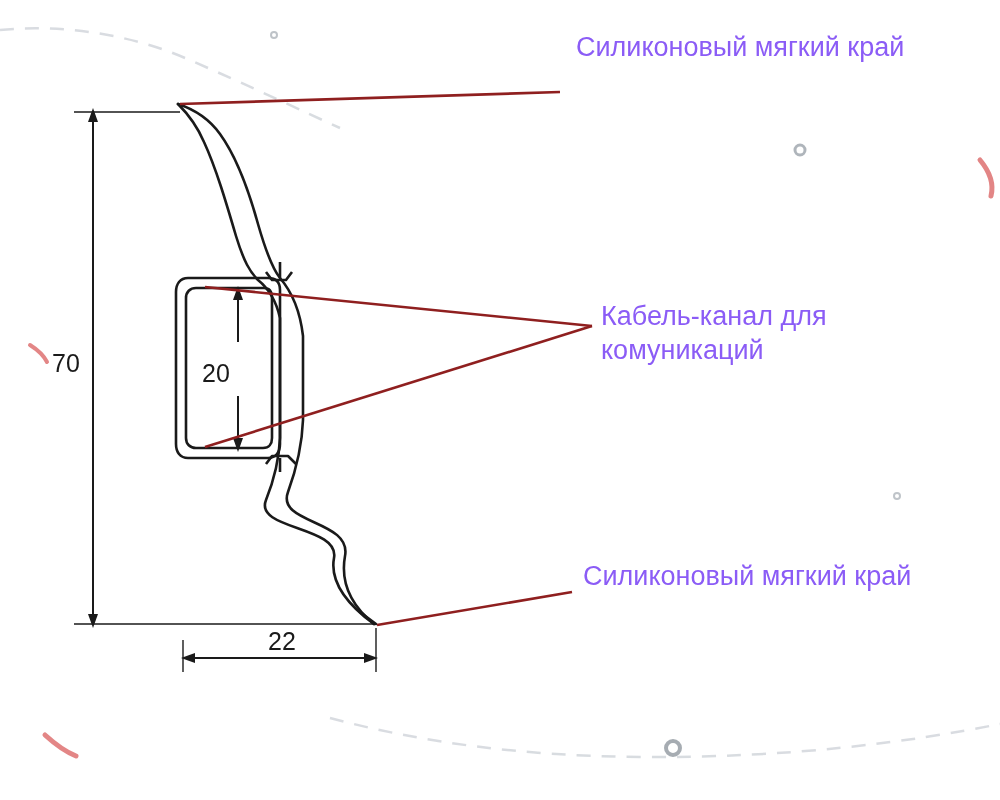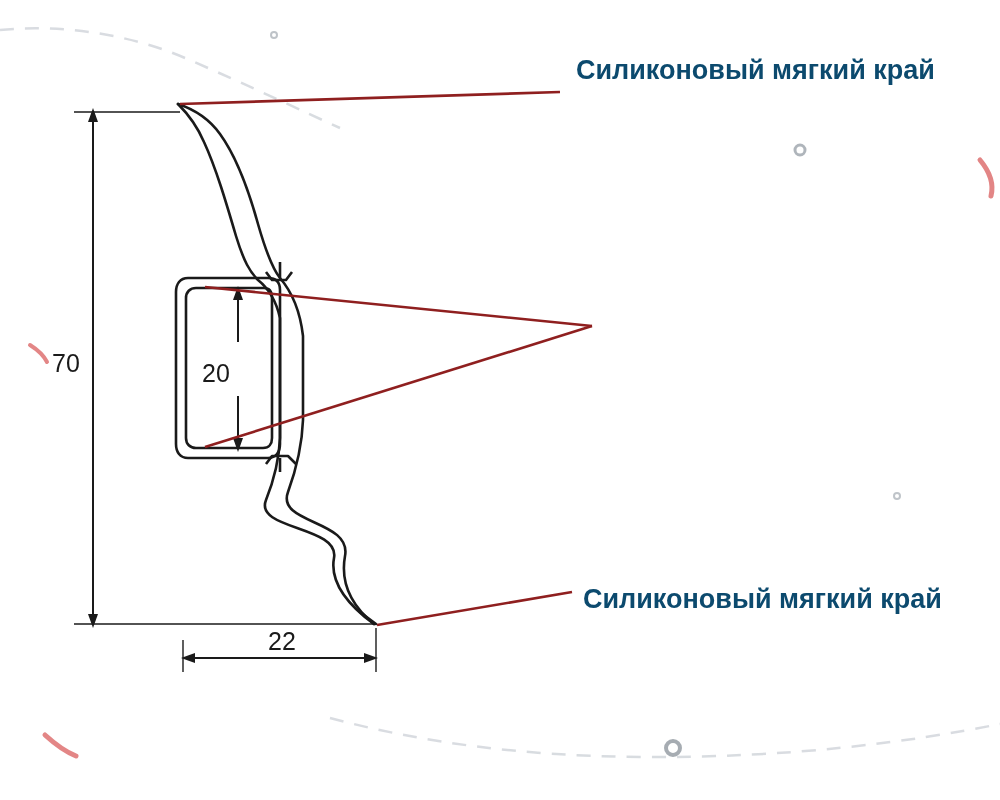--- a/index.html
+++ b/index.html
@@ -20,25 +20,24 @@
   }
   #diagram-svg {
     position: absolute;
     left: 0;
     top: 0;
   }
   .callout-label {
     position: absolute;
     font-family: "Liberation Sans", sans-serif;
     font-size: 27px;
-    font-weight: bold;
-    color: #0c4a6e;
+    font-weight: normal;
+    color: #8b5cf6;
     line-height: 1.25;
     white-space: pre-line;
-    margin-top: 23px;
   }
   #label-top-edge {
     left: 576px;
     top: 31px;
     width: 410px;
   }
   #label-cable-channel {
     left: 601px;
     top: 300px;
     width: 380px;
@@ -139,16 +138,17 @@
     <g stroke="#8f1f1f" stroke-width="2.6" fill="none">
       <line x1="180" y1="104" x2="560" y2="92"></line>
       <line x1="205" y1="287" x2="592" y2="326"></line>
       <line x1="205" y1="447" x2="592" y2="326"></line>
       <line x1="377" y1="625" x2="572" y2="592"></line>
     </g>
   </svg>
 
   <div class="callout-label" id="label-top-edge">Силиконовый мягкий край</div>
 
+  <div class="callout-label" id="label-cable-channel">Кабель-канал для комуникаций</div>
 
   <div class="callout-label" id="label-bottom-edge">Силиконовый мягкий край</div>
 
 </div>
 
 </body></html>

